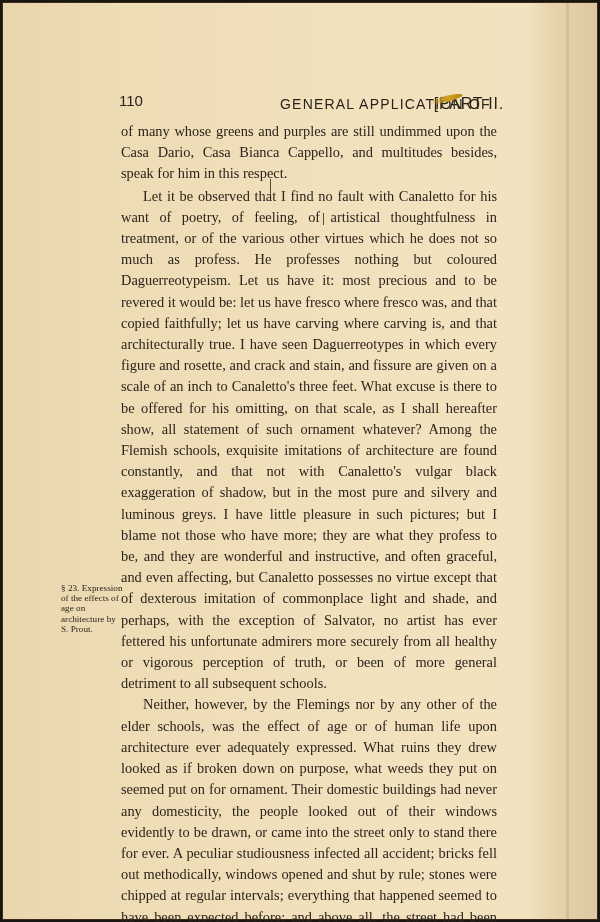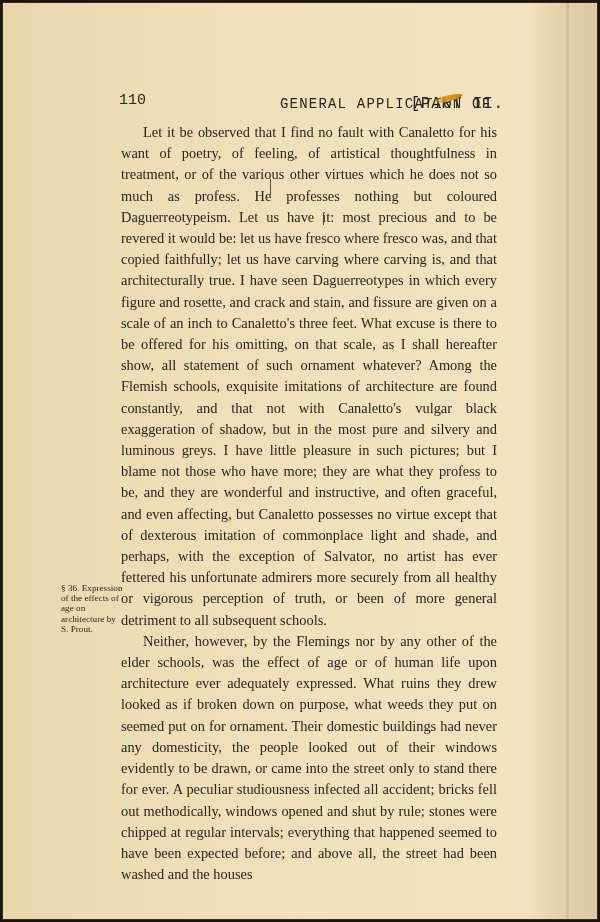--- a/index.html
+++ b/index.html
@@ -13,21 +13,21 @@
       background: linear-gradient(90deg, #e9d6ad 0%, #eedcb5 20%, #f1e1bd 60%, #f2e2bf 88%, #e6d3ab 93%, #dcc9a1 100%);
       border: 1px solid #3a2c1c;
       box-sizing: border-box;
     }
     .spine {
       position: absolute; right: 28px; top: 0; width: 3px; height: 100%;
       background: rgba(190,170,130,0.45);
     }
     .header {
       position: absolute; top: 91px; left: 116px; width: 378px; height: 16px;
-      font-family: Liberation Mono, monospace; color: #2a231b;
+      font-family: Liberation Sans, sans-serif; color: #2a231b;
     }
     .pagenum { position: absolute; left: 0; top: -2px; font-size: 15px; }
     .running-title {
       position: absolute; left: 122px; top: 2px; font-size: 14px;
       letter-spacing: 1.2px;
       padding-left: 39px;
     }
     .part {
       position: absolute; right: -7px; top: 1px; font-size: 16px;
       letter-spacing: 0.8px;
@@ -61,22 +61,23 @@
   <div class="spine"></div>
 
   <div class="header">
     <span class="pagenum">110</span>
     <span class="running-title">GENERAL APPLICATION OF</span>
     <span class="part">[PART II.</span>
   </div>
   <div class="stain"></div>
 
   <div class="body-text">
+    <p>of many whose greens and purples are still undimmed upon the Casa Dario, Casa Bianca Cappello, and multitudes besides, speak for him in this respect.</p>
     <div class="gap"></div>
     <p class="indent">Let it be observed that I find no fault with Canaletto for his want of poetry, of feeling, of artistical thoughtfulness in treatment, or of the various other virtues which he does not so much as profess. He professes nothing but coloured Daguerreotypeism. Let us have it: most precious and to be revered it would be: let us have fresco where fresco was, and that copied faithfully; let us have carving where carving is, and that architecturally true. I have seen Daguerreotypes in which every figure and rosette, and crack and stain, and fissure are given on a scale of an inch to Canaletto's three feet. What excuse is there to be offered for his omitting, on that scale, as I shall hereafter show, all statement of such ornament whatever? Among the Flemish schools, exquisite imitations of architecture are found constantly, and that not with Canaletto's vulgar black exaggeration of shadow, but in the most pure and silvery and luminous greys. I have little pleasure in such pictures; but I blame not those who have more; they are what they profess to be, and they are wonderful and instructive, and often graceful, and even affecting, but Canaletto possesses no virtue except that of dexterous imitation of commonplace light and shade, and perhaps, with the exception of Salvator, no artist has ever fettered his unfortunate admirers more securely from all healthy or vigorous perception of truth, or been of more general detriment to all subsequent schools.</p>
     <p class="indent">Neither, however, by the Flemings nor by any other of the elder schools, was the effect of age or of human life upon architecture ever adequately expressed. What ruins they drew looked as if broken down on purpose, what weeds they put on seemed put on for ornament. Their domestic buildings had never any domesticity, the people looked out of their windows evidently to be drawn, or came into the street only to stand there for ever. A peculiar studiousness infected all accident; bricks fell out methodically, windows opened and shut by rule; stones were chipped at regular intervals; everything that happened seemed to have been expected before; and above all, the street had been washed and the houses</p>
   </div>
 
-  <div class="sidenote">§ 36. Expression of the effects of age on architecture by S. Prout.</div>
+  <div class="sidenote">§ 23. Expression of the effects of age on architecture by S. Prout.</div>
 
   <div class="mark-tick" style="left:267px;top:176px;height:16px;"></div>
   <div class="mark-tick" style="left:320px;top:210px;height:12px;"></div>
 </div>
 
 </body></html>

